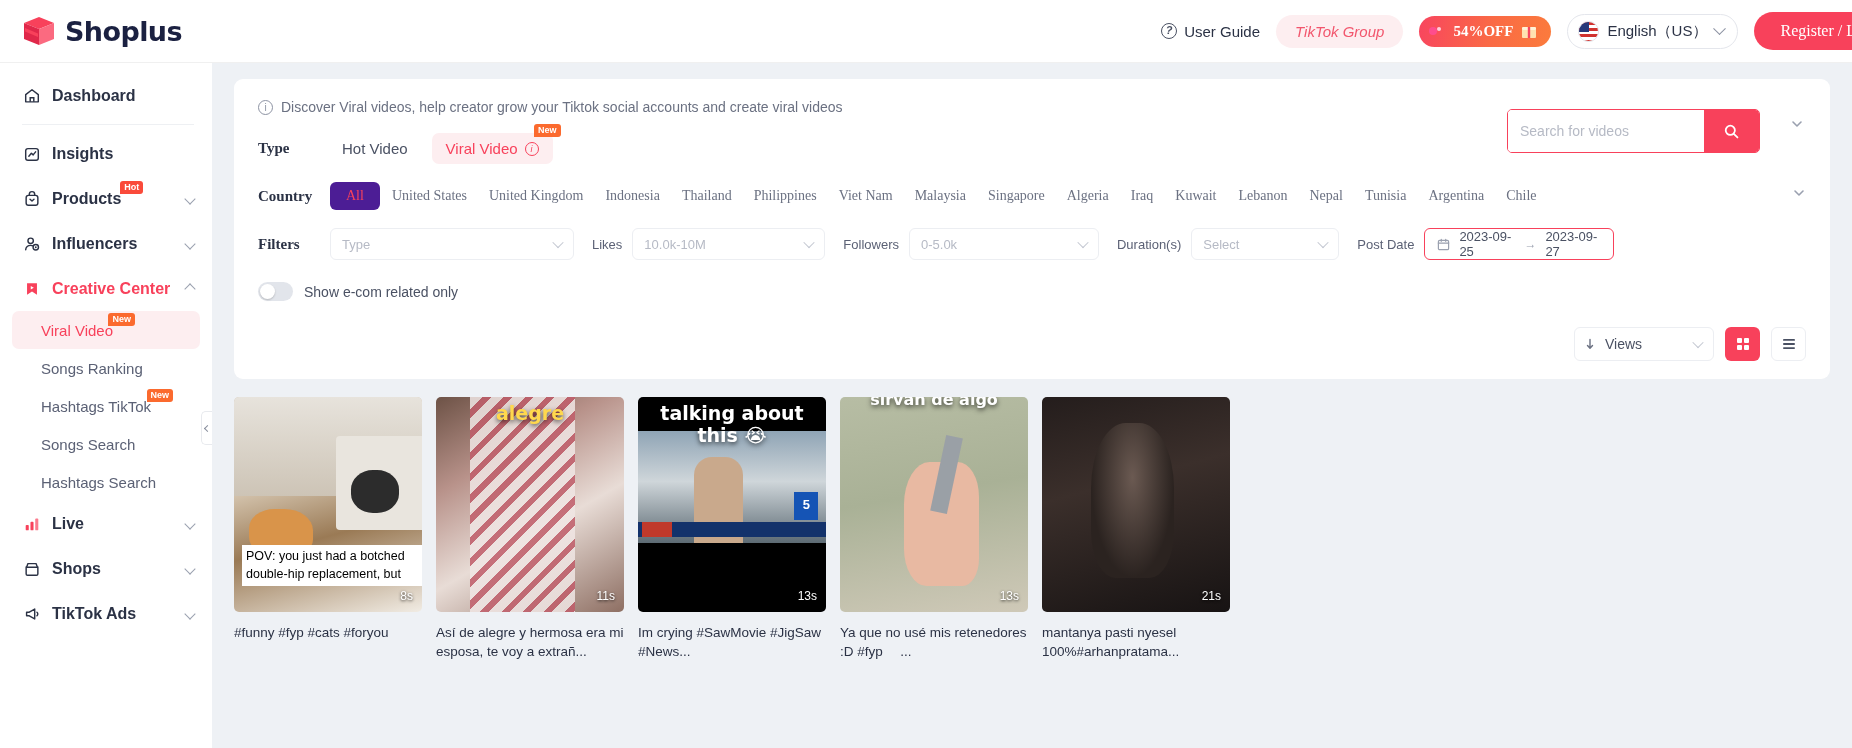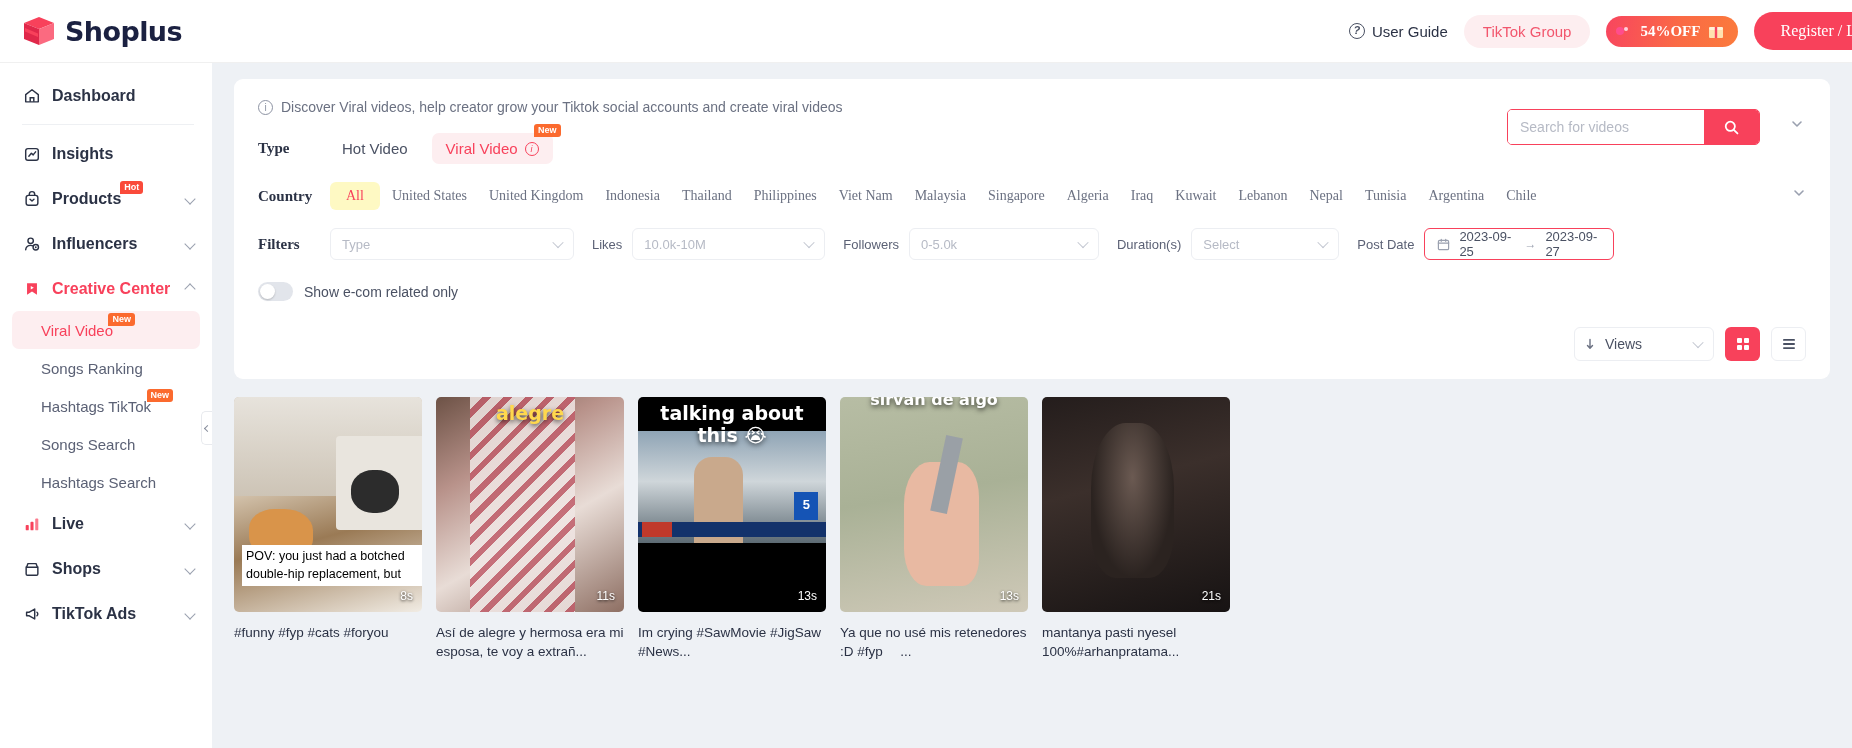--- a/index.html
+++ b/index.html
@@ -22,21 +22,21 @@
   .logo-mark { width: 34px; height: 32px; position: relative; flex: none; }
   .logo-text { font-size: 27px; font-weight: 700; color: #1b2141; letter-spacing: -0.6px; font-family: "DejaVu Sans", sans-serif; }
   .header-right { margin-left: auto; display: flex; align-items: center; gap: 16px; padding-right: 0; }
   .user-guide { display: flex; align-items: center; gap: 7px; font-size: 15px; color: #2b3245; cursor: pointer; }
   .circle-q {
     width: 16px; height: 16px; border-radius: 50%; border: 1.3px solid #4a5163;
     font-size: 11px; line-height: 13px; text-align: center; color: #4a5163; font-weight: 600;
   }
   .tiktok-group {
     background: #fdeef0; color: #f2566d; font-size: 15px;
-    padding: 8px 19px; border-radius: 18px; cursor: pointer; white-space: nowrap;
+    padding: 8px 19px; border-radius: 18px; cursor: pointer; white-space: nowrap; font-style: italic;
   }
   .promo {
     background: linear-gradient(100deg,#f8455f 0%, #fa6a45 55%, #fb7b3c 100%);
     color: #fff; font-weight: 700; font-size: 15px;
     padding: 7px 14px 7px 34px; border-radius: 17px;
     display: flex; align-items: center; gap: 8px; position: relative; cursor: pointer;
     font-family: "Liberation Serif", serif;
   }
   .promo .spark { position: absolute; left: 9px; top: 7px; width: 16px; height: 16px; }
   .lang {
@@ -110,21 +110,21 @@
     position: relative;
   }
   .tipline { display: flex; align-items: center; gap: 8px; font-size: 14px; color: #6b7182; }
   .tipline .i {
     width: 15px; height: 15px; border-radius: 50%; border: 1.2px solid #8d93a3;
     color: #8d93a3; font-size: 10px; line-height: 13px; text-align: center; font-style: normal; flex: none;
   }
 
   .search-box {
     position: absolute; right: 70px; top: 30px; display: flex; align-items: center;
-    border: 1px solid #f8415b; border-radius: 5px; overflow: hidden; height: 36px;
+    border: 1px solid #f8415b; border-radius: 5px; overflow: hidden; height: 44px;
   }
   .search-box input {
     border: none; outline: none; width: 196px; height: 100%;
     padding: 0 12px; font-size: 14px; color: #2b3245;
     font-family: "Liberation Sans", sans-serif;
   }
   .search-box input::placeholder { color: #b6bac5; }
   .search-btn {
     background: #f8415b; width: 55px; height: 100%; border: none; cursor: pointer;
     display: flex; align-items: center; justify-content: center;
@@ -145,21 +145,21 @@
     position: absolute; top: -9px; right: -8px; background: #fb6a2e; color: #fff;
     font-size: 9px; font-weight: 700; padding: 1px 4px; border-radius: 3px 3px 3px 0; line-height: 11px;
   }
   .type-tab .infoi { width: 14px; height: 14px; border-radius: 50%; border: 1.2px solid #f8415b;
     font-size: 9px; line-height: 12px; text-align: center; }
 
   .country-tab {
     font-size: 14px; color: #6b7182; padding: 6px 10px; cursor: pointer; white-space: nowrap;
     font-family: "Liberation Serif", serif;
   }
-  .country-tab.active { background: #fef9c3; color: #f8415b; border-radius: 6px; padding: 6px 16px; }
+  .country-tab.active { background: #4c1d95; color: #f8415b; border-radius: 6px; padding: 6px 16px; }
   .country-list { display: flex; align-items: center; flex: 1; overflow: hidden; gap: 2px; }
   .row-collapse { position: absolute; right: 0px; top: 4px; cursor: pointer; }
 
   .sel {
     border: 1px solid #eceef2; border-radius: 6px; height: 32px;
     display: flex; align-items: center; padding: 0 11px; font-size: 13px; color: #b6bac5;
     cursor: pointer; background: #fff;
   }
   .sel .v { flex: 1; white-space: nowrap; overflow: hidden; }
   .sel .c { width: 8px; height: 8px; border-right: 1.4px solid #c2c6d0; border-bottom: 1.4px solid #c2c6d0;
@@ -247,20 +247,28 @@
         <svg class="spark" viewBox="0 0 16 16">
           <circle cx="5" cy="8" r="4" fill="#ff4d8d"></circle>
           <circle cx="11" cy="6" r="2" fill="#ffd0dd"></circle>
         </svg>
         <span>54%OFF</span>
         <svg width="16" height="16" viewBox="0 0 16 16">
           <rect x="1" y="6" width="14" height="9" rx="1" fill="#ffe2b0"></rect>
           <rect x="1" y="4" width="14" height="3" rx="1" fill="#fff3d8"></rect>
           <rect x="6.8" y="4" width="2.4" height="11" fill="#f8455f"></rect>
         </svg>
+      </div>
+      <div class="lang">
+        <span class="flag">
+          <span class="stripes"></span>
+            <span class="canton"></span>
+        </span>
+        <span>English（US）</span>
+        <i class="chev"></i>
       </div>
       <button class="register">Register / L</button>
     </div>
   </div>
 
   <div class="body-row">
 
     <div class="sidebar">
 
       <div class="nav-item">

